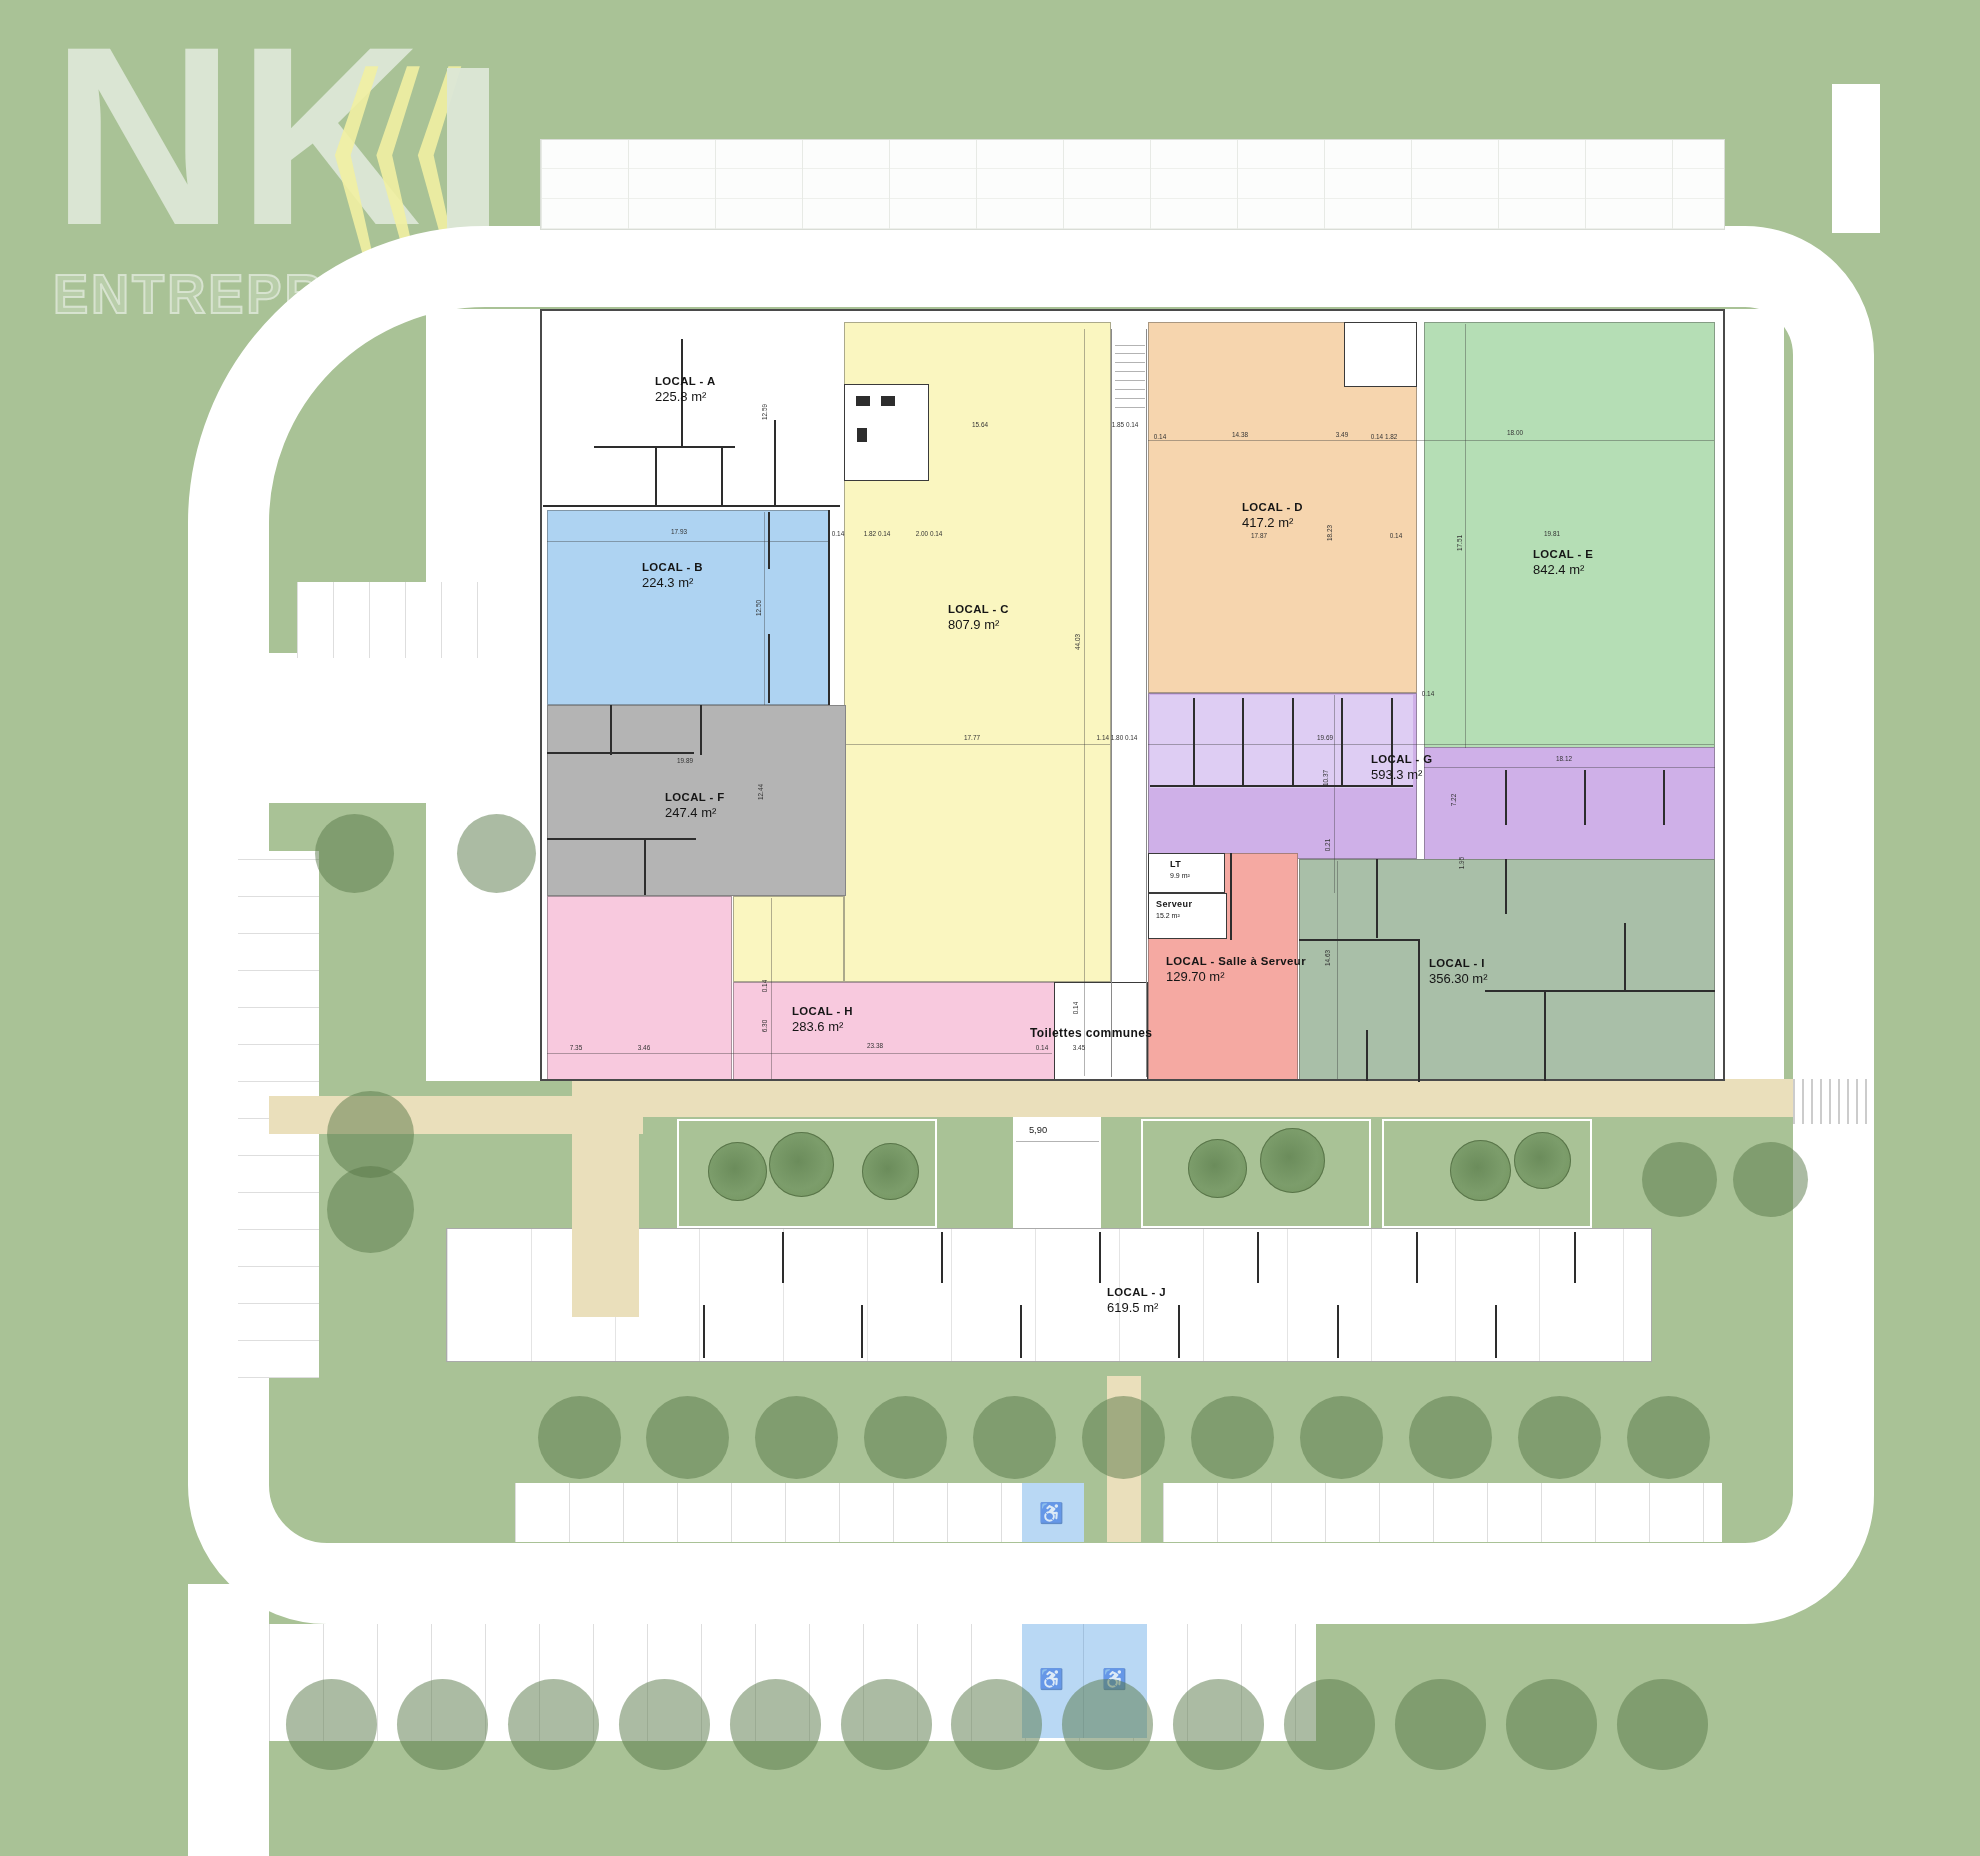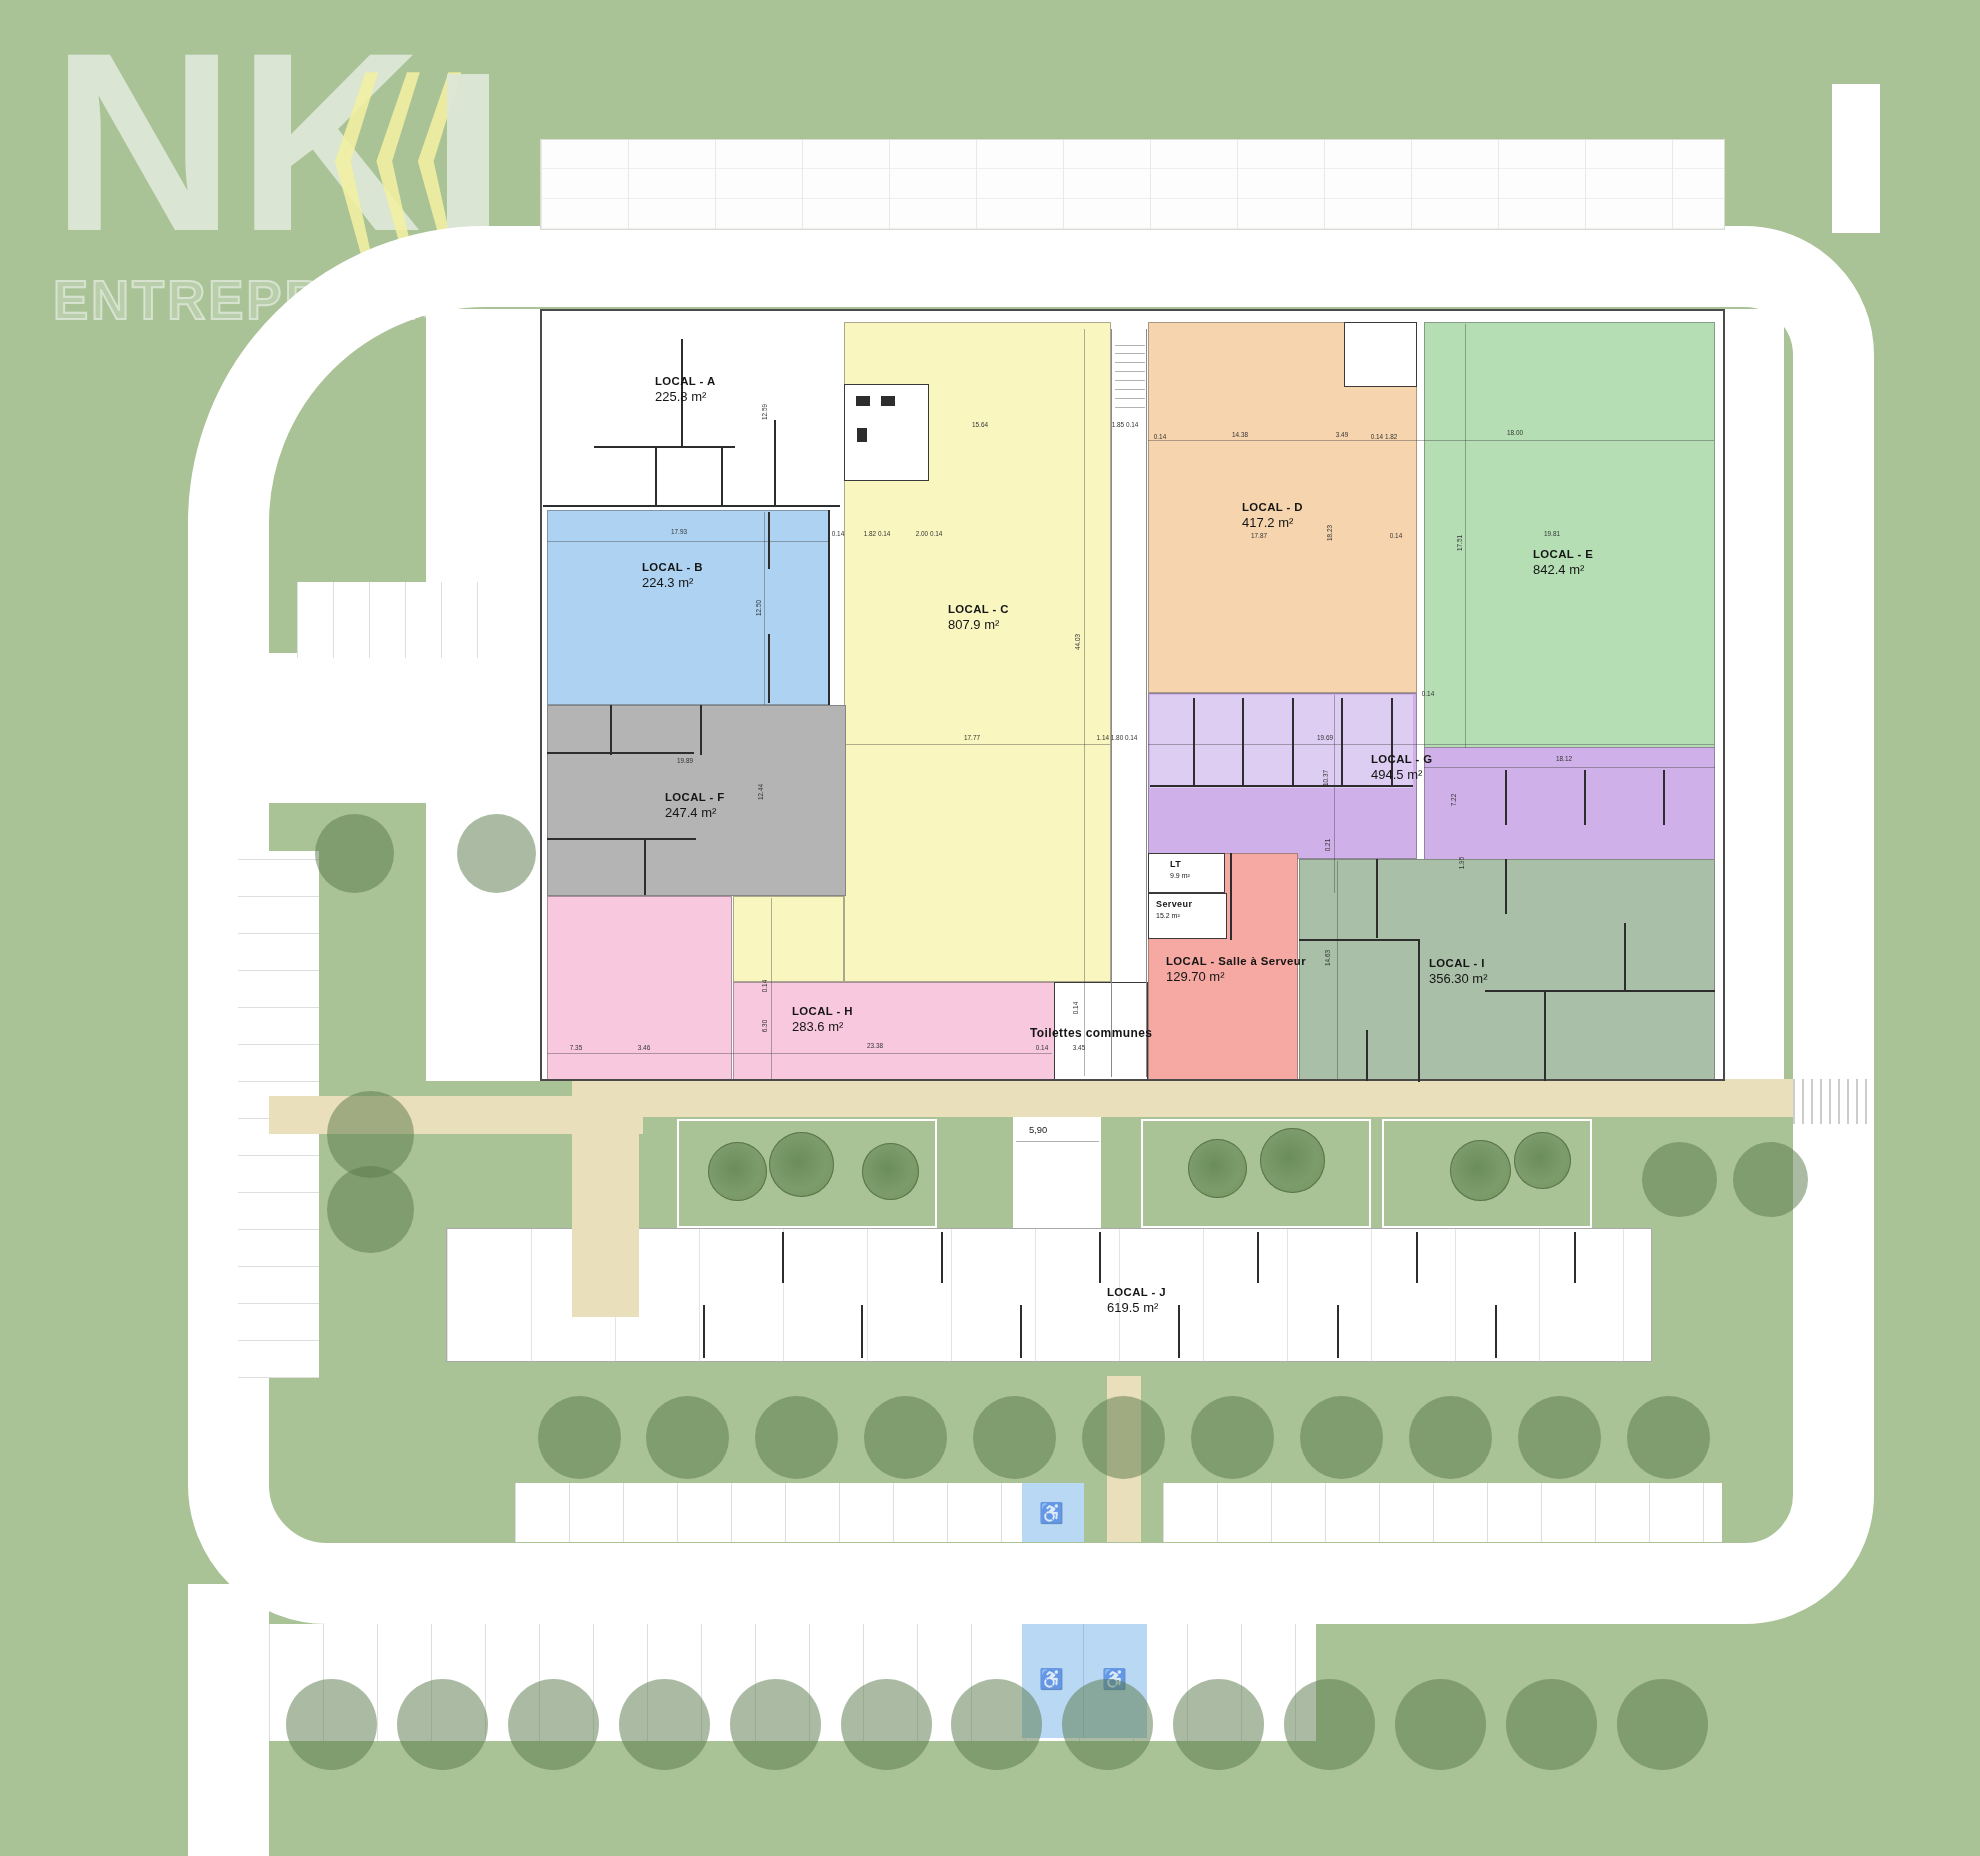--- a/index.html
+++ b/index.html
@@ -1,20 +1,20 @@
 <!DOCTYPE html>
 <html><head>
 <meta charset="utf-8">
 <style>
   html,body{margin:0;padding:0;background:#ffffff}
   .canvas{position:relative;width:1980px;height:1856px;overflow:hidden;
           font-family:"Liberation Sans",sans-serif}
   .abs{position:absolute}
   
-  .logo{position:absolute;left:51px;top:52px;width:465px;height:317px;z-index:1}
+  .logo{position:absolute;left:51px;top:46px;width:465px;height:317px;z-index:1}
   .logo-letters{position:absolute;left:0;top:-57px;font-weight:bold;font-size:255px;
                 line-height:1.15;color:rgba(220,231,214,.95);letter-spacing:2px}
   .logo-bar{position:absolute;left:396px;top:22px;width:42px;height:204px;background:rgba(220,231,214,.95)}
   .logo-chevrons{position:absolute;left:275px;top:18px}
   .logo-sub{position:absolute;left:2px;top:216px;font-weight:bold;font-size:55px;letter-spacing:3px;
             transform:scaleX(.96);transform-origin:left;
             color:rgba(235,242,231,.25);-webkit-text-stroke:2px rgba(222,232,216,.85)}
   
   .roadframe{position:absolute;left:188px;top:226px;width:1686px;height:1398px;z-index:2;
              border:81px solid #ffffff;border-radius:297px 129px 129px 139px;box-sizing:border-box}
@@ -143,21 +143,21 @@
   <div class="zlabel" style="left:1533px;top:547px">
     <div class="zl1">LOCAL - E</div>
       <div class="zl2">842.4 m²</div>
     </div>
   <div class="zlabel" style="left:665px;top:790px">
     <div class="zl1">LOCAL - F</div>
       <div class="zl2">247.4 m²</div>
     </div>
   <div class="zlabel" style="left:1371px;top:752px">
     <div class="zl1">LOCAL - G</div>
-      <div class="zl2">494.5 m²</div>
+      <div class="zl2">593.3 m²</div>
     </div>
   <div class="zlabel" style="left:792px;top:1004px">
     <div class="zl1">LOCAL - H</div>
       <div class="zl2">283.6 m²</div>
     </div>
   <div class="zlabel" style="left:1429px;top:956px">
     <div class="zl1">LOCAL - I</div>
       <div class="zl2">356.30 m²</div>
     </div>
   <div class="zlabel" style="left:1107px;top:1285px">

